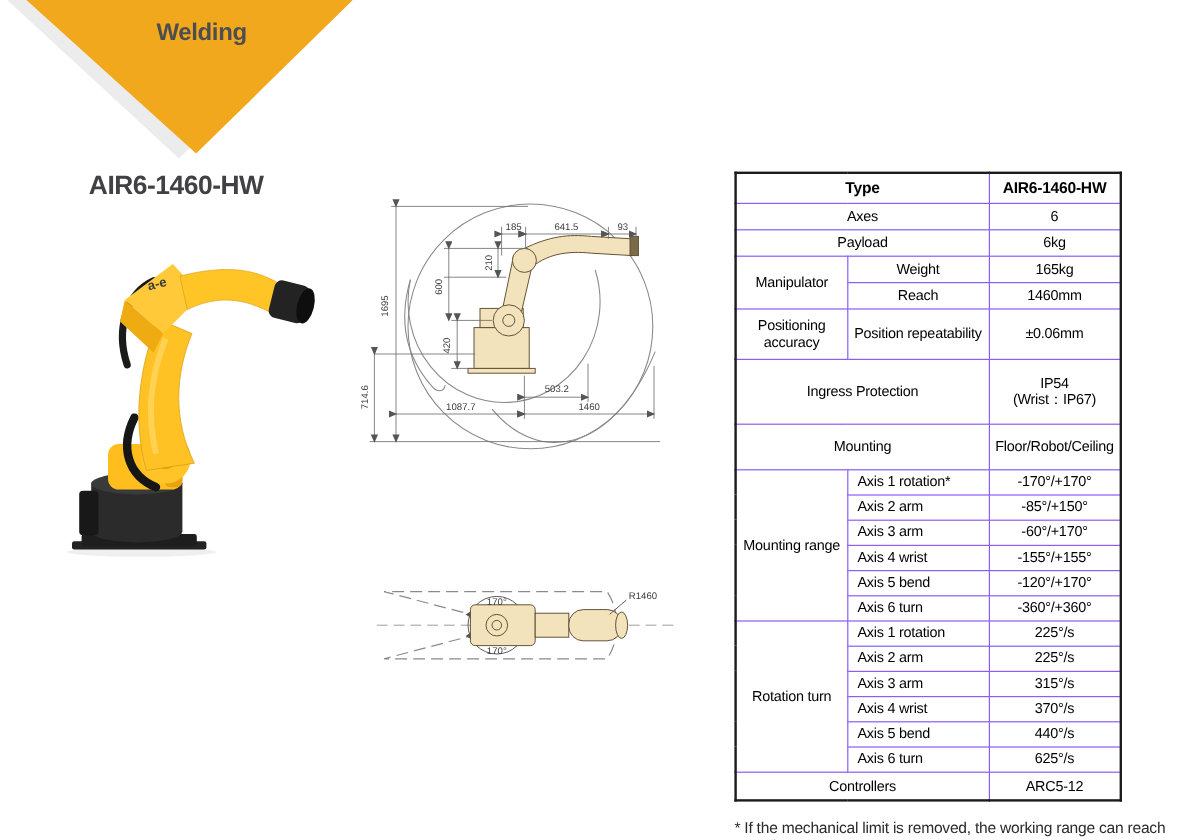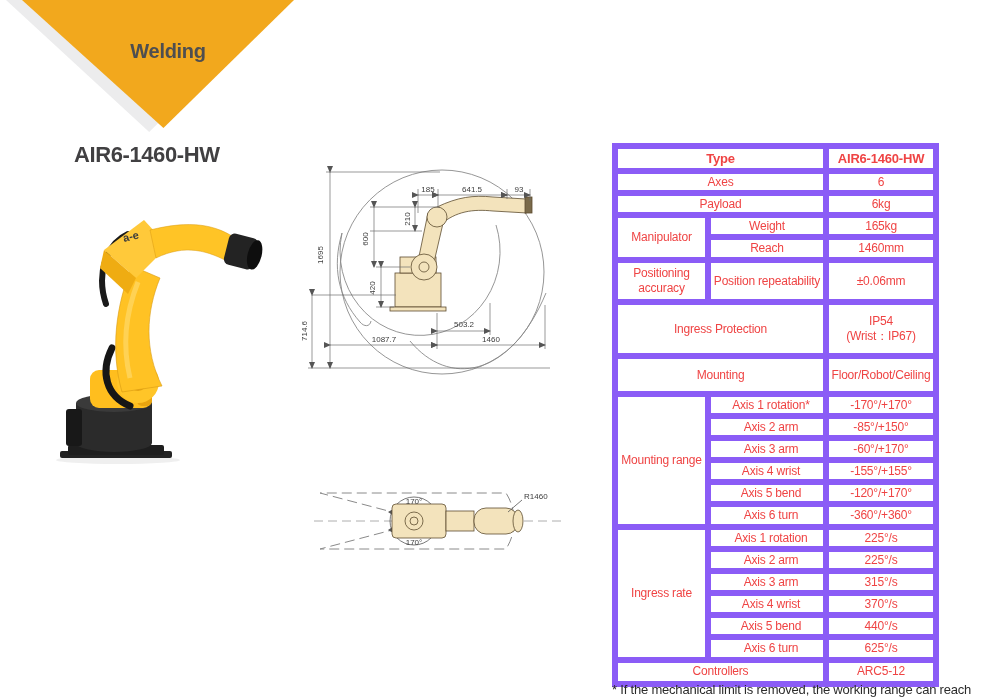--- a/index.html
+++ b/index.html
@@ -7,43 +7,43 @@
   .canvas {
     position:relative; width:1000px; height:700px; background:#ffffff;
     font-family:"Liberation Sans", sans-serif; color:#414042; overflow:hidden;
   }
   
   .tri { position:absolute; top:0; }
   .tri.gray   { left:6px;  width:278px; height:132px; background:#ECECED; clip-path:polygon(0 0,100% 0,51.5% 100%); }
   .tri.yellow { left:22px; width:272px; height:128px; background:#F2A81D; clip-path:polygon(0 0,100% 0,52% 100%); }
   .banner-text {
     position:absolute; left:98px; top:16px; width:140px; text-align:center;
-    font-size:20px; font-weight:bold; line-height:23px; color:#4E4E50; letter-spacing:-0.3px;margin-top:24px;
+    font-size:20px; font-weight:bold; line-height:23px; color:#4E4E50; letter-spacing:-0.3px;
   }
   .banner-text span { display:block; }
   
   .model-title {
     position:absolute; left:74px; top:142px; font-size:22px; font-weight:bold;
     color:#414042; letter-spacing:-0.4px;
   }
   
   .robot-photo { position:absolute; left:40px;  top:200px; }
   .side-view   { position:absolute; left:298px; top:155px; }
   .top-view    { position:absolute; left:300px; top:468px; }
   
   .spec { position:absolute; left:612px; top:143px; width:321px;
           border-collapse:collapse; table-layout:fixed; }
   .spec { border:2px solid #1c1c1c; }
   .spec td {
-    border:6px solid #8b5cf6; text-align:center; vertical-align:middle;
-    font-size:12px; color:#ef4444; padding:1px 0; line-height:1.18;
+    border:1px solid #8b5cf6; text-align:center; vertical-align:middle;
+    font-size:12px; color:#000000; padding:1px 0; line-height:1.18;
     white-space:pre-line; letter-spacing:-0.2px; overflow:hidden;
   }
   .spec td.hdr { font-weight:bold; font-size:13px; }
-  .spec td.left { text-align:center; padding-left:8px; }
+  .spec td.left { text-align:left; padding-left:8px; }
   
   .footnote { position:absolute; left:612px; top:682px; width:370px;
               font-size:13px; color:#2b2b2b; letter-spacing:-0.2px; }
   
   .dim { stroke:#6e6e6e; stroke-width:0.7; fill:none; }
   .env { stroke:#8a8a8a; stroke-width:0.9; fill:none; }
   .dimtxt { font-size:8px; fill:#3c3c3c; }
   .beige { fill:#F3E3BC; stroke:#5d4c30; stroke-width:0.8; }
 </style>
 </head>
@@ -243,21 +243,21 @@
     </tr>
     <tr style="height:21px">
       <td class="left">Axis 5 bend</td>
       <td>-120°/+170°</td>
     </tr>
     <tr style="height:21px">
       <td class="left">Axis 6 turn</td>
       <td>-360°/+360°</td>
     </tr>
     <tr style="height:21px">
-      <td rowspan="6">Ingress rate</td>
+      <td rowspan="6">Rotation turn</td>
       <td class="left">Axis 1 rotation</td>
       <td>225°/s</td>
     </tr>
     <tr style="height:21px">
       <td class="left">Axis 2 arm</td>
       <td>225°/s</td>
     </tr>
     <tr style="height:21px">
       <td class="left">Axis 3 arm</td>
       <td>315°/s</td>

